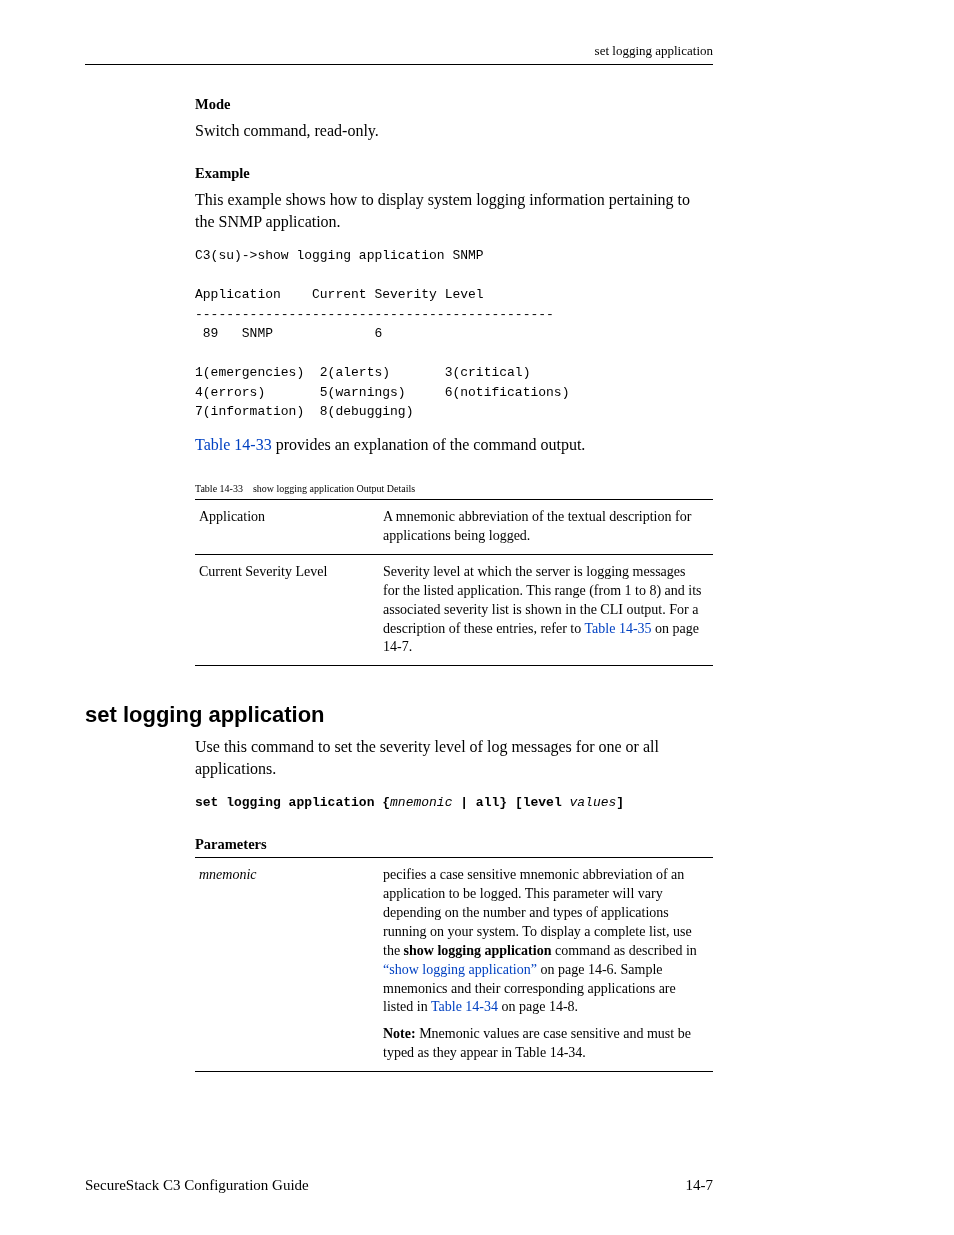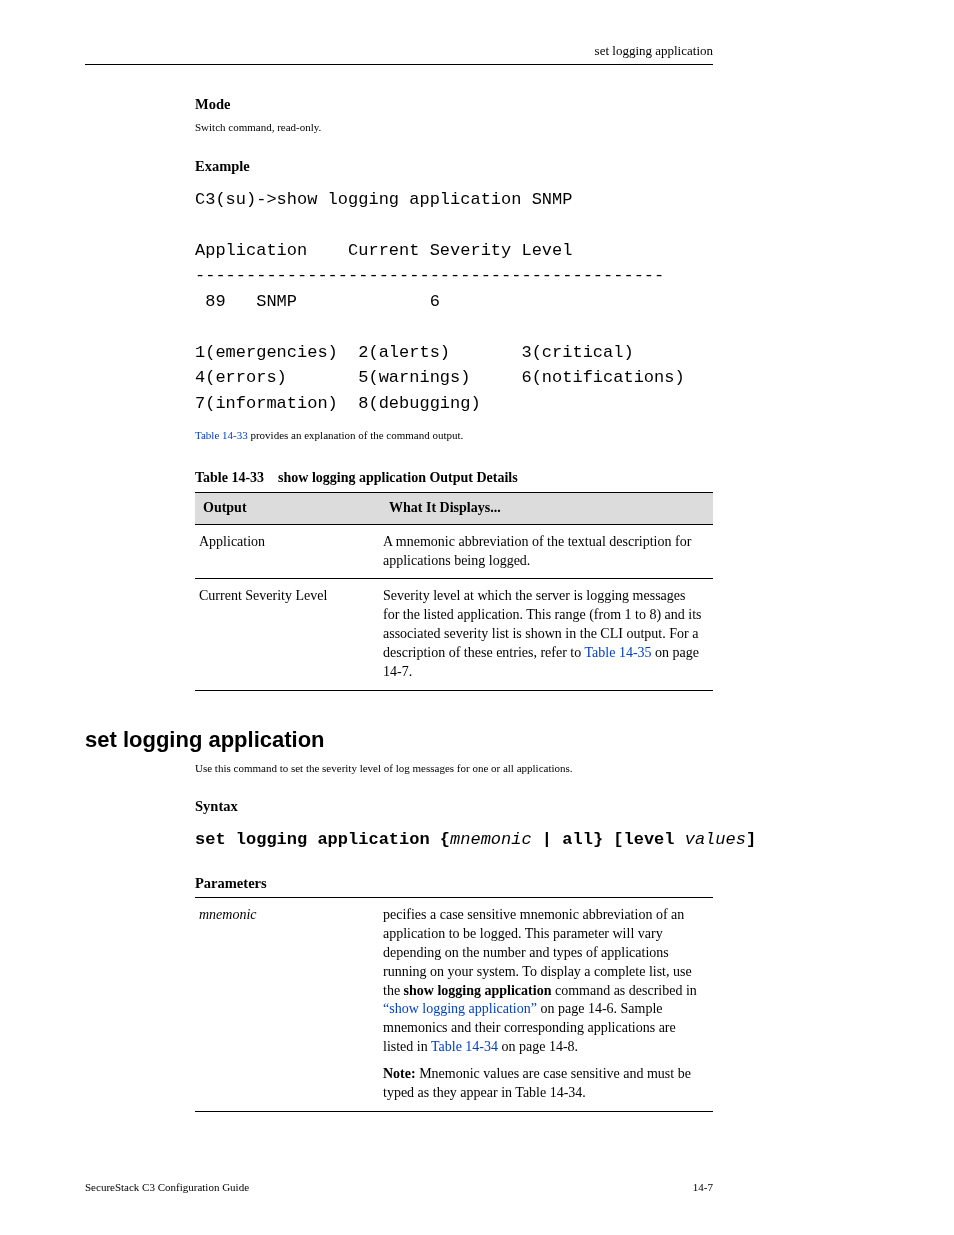--- a/index.html
+++ b/index.html
@@ -1,96 +1,84 @@
 <!DOCTYPE html>
 <html><head>
   <meta charset="utf-8">
   <style>
     body { margin:0; padding:0; background:#fff; font-family:"Palatino Linotype","Book Antiqua",Palatino,serif; color:#000; font-size:14px; line-height:1.35; }
     .page { width:798px; height:1235px; box-sizing:border-box; padding:42px 85px 40px 85px; position:relative; }
     .hdr-right { text-align:right; font-size:13px; margin-bottom:4px; }
     hr.top { border:none; border-top:1.5px solid #000; margin:0 0 30px 0; }
     .body-col { margin-left:110px; }
     .sect-heading { font-weight:bold; font-size:14.5px; margin:22px 0 3px 0; }
-    .para { margin:6px 0 14px 0; font-size:11px; }
-    .mono { font-family:"Courier New",Courier,monospace; font-size:17px; white-space:pre; margin:10px 0 12px 0; line-height:1.5; }
+    .para { margin:6px 0 14px 0; font-size:16px; }
+    .mono { font-family:"Courier New",Courier,monospace; font-size:13px; white-space:pre; margin:10px 0 12px 0; line-height:1.5; }
     .link { color:#0041c2; }
-    .table-caption { font-weight:bold; font-size:14px; margin:26px 0 4px 0; }
+    .table-caption { font-weight:normal; font-size:10px; margin:26px 0 4px 0; }
     .grey-head { background:#dcdcdc; font-weight:bold; font-size:14px; padding:5px 8px; }
     .tbl { width:100%; border-collapse:collapse; font-size:14px; }
     .tbl td { vertical-align:top; padding:8px 10px 8px 4px; }
     .tbl .c1 { width:170px; }
     .br-top { border-top:1.5px solid #000; }
     .br-bot { border-bottom:1.5px solid #000; }
     .br-bot-thin { border-bottom:0.5px solid #000; }
     .cmd-heading { font-family:Arial,Helvetica,sans-serif; font-weight:bold; font-size:22px; margin:34px 0 6px 0; }
     .italic { font-style:italic; }
     .bold { font-weight:bold; }
-    .footer { position:absolute; bottom:40px; left:85px; right:85px; display:flex; justify-content:space-between; font-size:11px; }
+    .footer { position:absolute; bottom:40px; left:85px; right:85px; display:flex; justify-content:space-between; font-size:15px; }
   </style>
 </head>
 <body>
 
 <div class="page">
   <div class="hdr-right">set logging application</div>
   <hr class="top">
 
   <div class="body-col">
     <div class="sect-heading">Mode</div>
     <div class="para">Switch command, read-only.</div>
 
     <div class="sect-heading">Example</div>
+    <div class="para">This example shows how to display system logging information pertaining to the SNMP application.</div>
     <div class="mono">C3(su)-&gt;show logging application SNMP
 
 Application    Current Severity Level
 ----------------------------------------------
  89   SNMP             6
 
 1(emergencies)  2(alerts)       3(critical)
 4(errors)       5(warnings)     6(notifications)
 7(information)  8(debugging)</div>
     <div class="para">
       <span class="link">Table 14-33</span><span> provides an explanation of the command output.</span>
     </div>
 
     <div class="table-caption">Table 14-33 show logging application Output Details</div>
     <table class="tbl">
       <tbody>
-          <tr class="br-top">
-            <td colspan="2" class="grey-head" style="padding:0;">
-        <table style="width:100%; border-collapse:collapse;">
-                <tbody>
-                  <tr>
-          <td class="c1" style="padding:6px 8px;">Output</td>
-          <td style="padding:6px 8px;">What It Displays...</td>
-        </tr>
-                </tbody>
-              </table>
-      </td>
-          </tr>
       <tr class="br-top br-bot-thin">
         <td class="c1">Application</td>
         <td>A mnemonic abbreviation of the textual description for applications being logged.</td>
       </tr>
       <tr class="br-bot">
         <td class="c1">Current Severity Level</td>
         <td>
           <span>Severity level at which the server is logging messages for the listed application. This range (from 1 to 8) and its associated severity list is shown in the CLI output. For a description of these entries, refer to </span><span class="link">Table 14-35</span><span> on page 14-7.</span>
         </td>
       </tr>
     </tbody>
       </table>
   </div>
 
   <div class="cmd-heading">set logging application</div>
 
   <div class="body-col">
     <div class="para">Use this command to set the severity level of log messages for one or all applications.</div>
 
-    <div class="sect-heading">Syntax</div>
     <div class="mono"><span class="bold">set logging application {</span><span class="italic">mnemonic</span><span class="bold"> | all} [level </span><span class="italic">values</span><span class="bold">]</span></div>
 
     <div class="sect-heading">Parameters</div>
     <table class="tbl">
       <tbody>
           <tr class="br-top br-bot-thin">
         <td class="c1 italic">mnemonic</td>
         <td>
           <span>pecifies a case sensitive mnemonic abbreviation of an application to be logged. This parameter will vary depending on the number and types of applications running on your system. To display a complete list, use the </span><span class="bold">show logging application</span><span> command as described in </span><span class="link"><span>“show logging </span><span>application”</span></span><span> on page 14-6. Sample mnemonics and their corresponding applications are listed in </span><span class="link">Table 14-34</span><span> on page 14-8.</span>
           <div style="height:8px;"></div>

